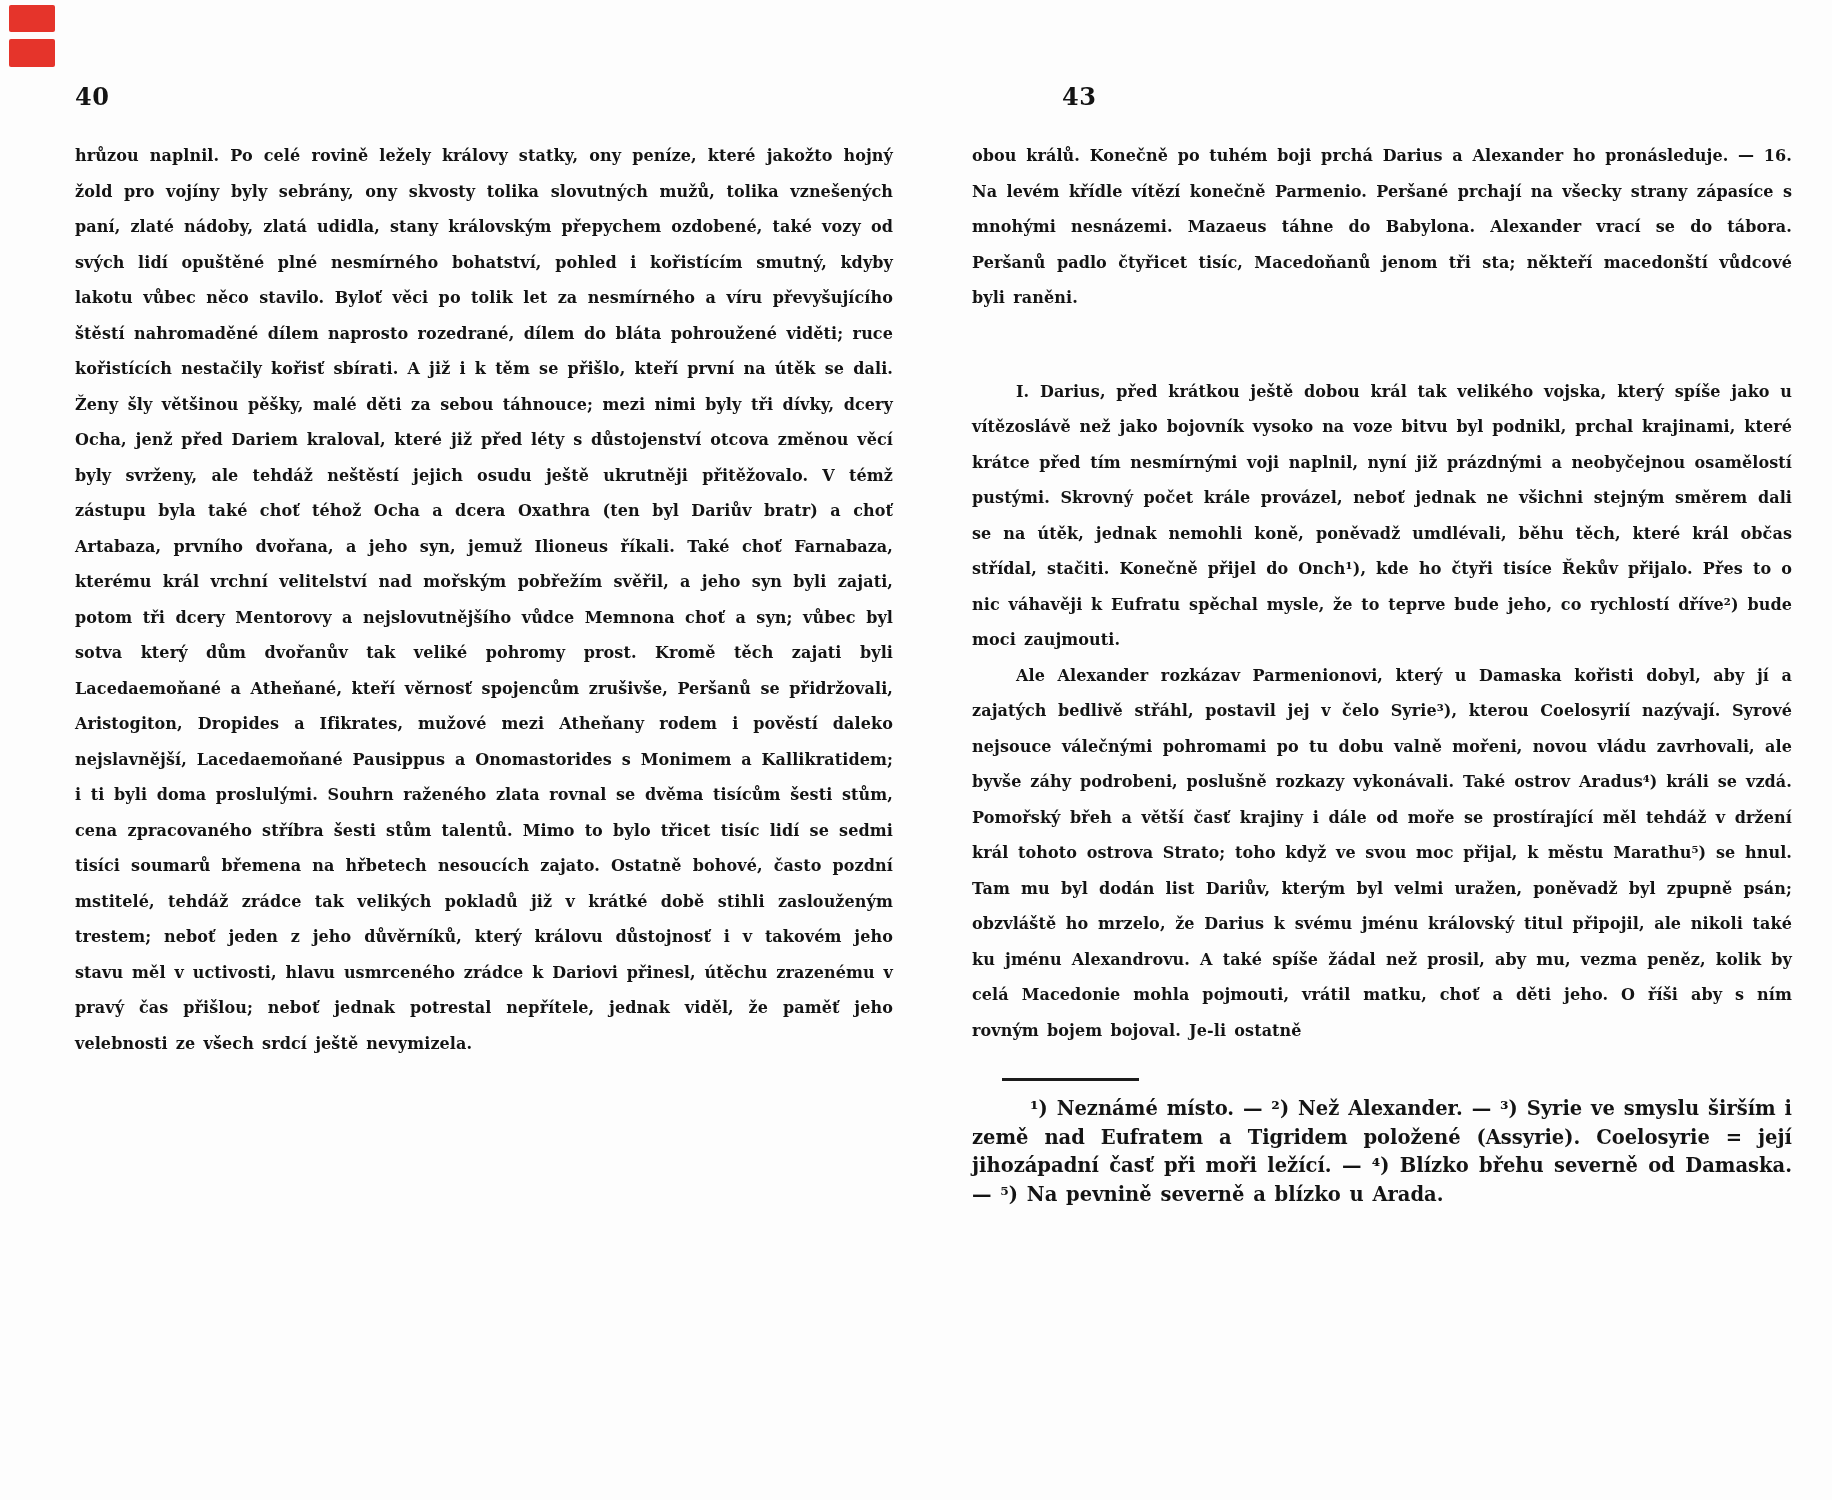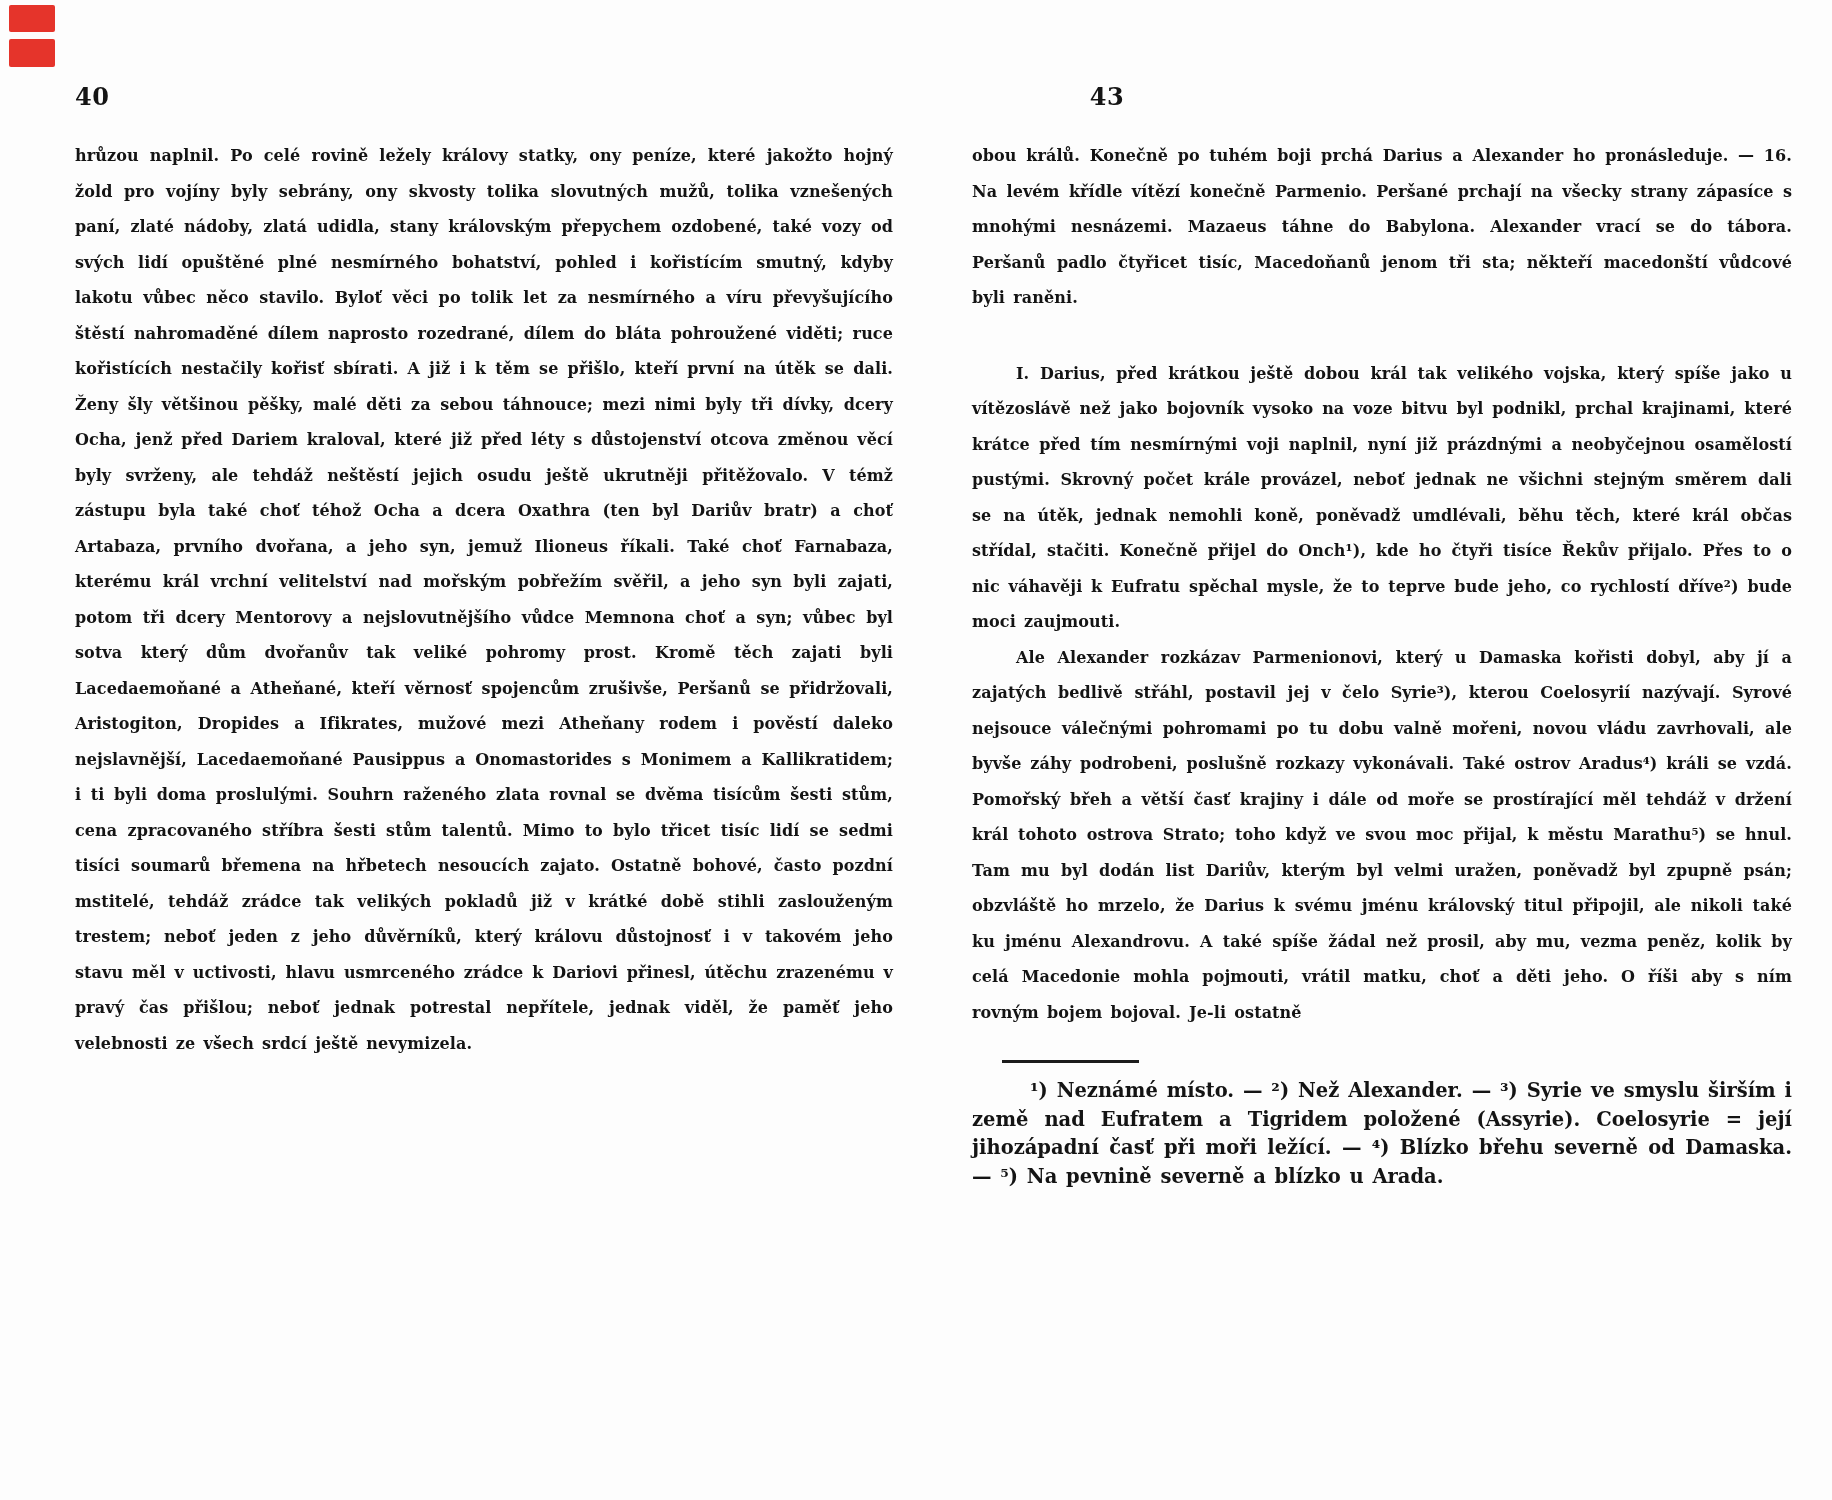--- a/index.html
+++ b/index.html
@@ -25,33 +25,33 @@
     align-items: baseline;
     font-size: 24px;
     font-weight: bold;
     letter-spacing: 0.5px;
     margin-bottom: 26px;
     height: 30px;
   }
   .running-head .rh-side { width: 90px; flex: 0 0 auto; }
   .running-head .rh-title { flex: 1 1 auto; text-align: center; }
   .rh-num-left  { text-align: left; }
-  .rh-num-right { text-align: center; }
+  .rh-num-right { text-align: left; }
 
   .body-text {
     font-size: 16px;
     font-weight: bold;
     line-height: 35.5px;
     text-align: justify;
     word-spacing: 2.5px;
     letter-spacing: 0.1px;
   }
   .para { margin: 0; }
   .para.indent { text-indent: 44px; }
-  .gap-before { margin-top: 40px; }
+  .gap-before { margin-top: 58px; }
 
   .footnote-rule {
     width: 137px;
     border: 0;
     border-top: 3px solid #1c1c1c;
     margin: 30px 0 14px 30px;
   }
   .footnotes {
     font-size: 19.5px;
     font-weight: bold;

